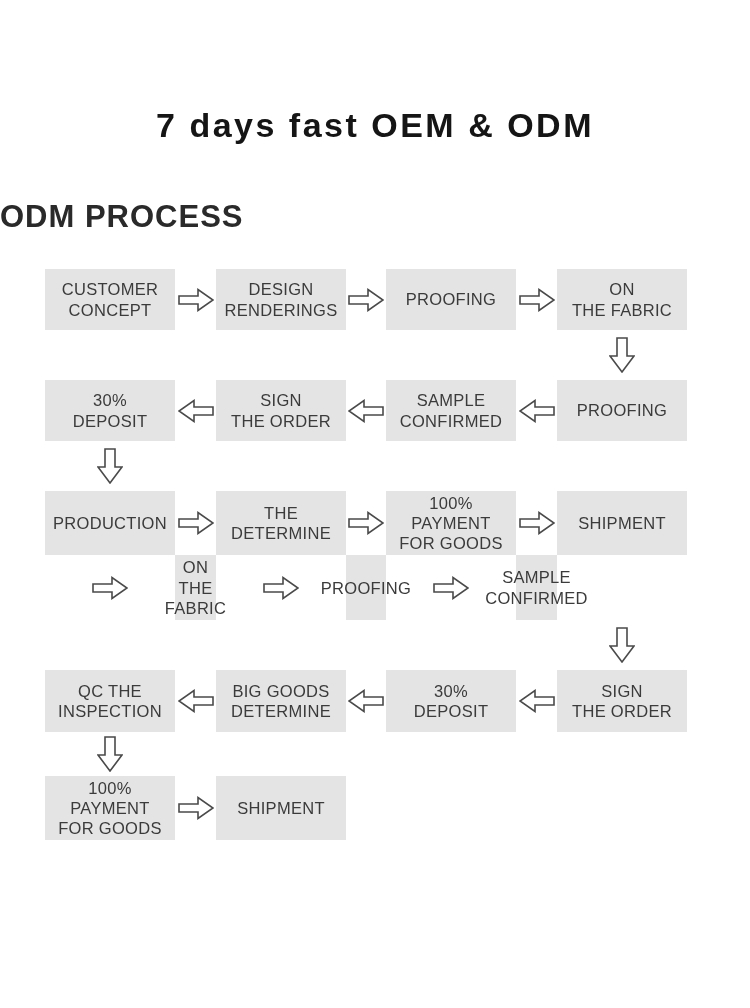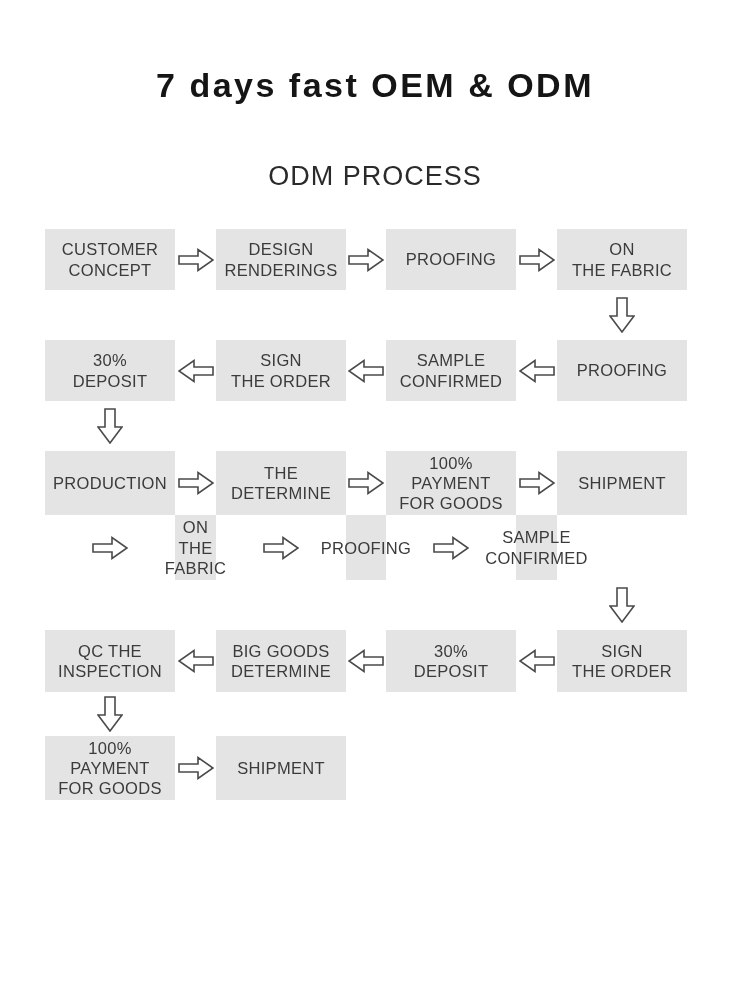--- a/index.html
+++ b/index.html
@@ -13,33 +13,32 @@
   }
   *{box-sizing:border-box;margin:0;padding:0;}
   html,body{background:#fff;}
   body{
     width:750px;height:1008px;
     font-family:"Liberation Sans","DejaVu Sans",sans-serif;
     background:var(--page-bg);
     overflow:hidden;
     position:relative;
   }
-  .page{padding-top:64px;}
+  .page{padding-top:64px;margin-top:40px;}
   .main-title{
     text-align:center;
     font-size:34px;
     font-weight:700;
     letter-spacing:2.5px;
     color:var(--title-color);
     line-height:42px;
   }
   .section-heading{
-    text-align:center;
-    font-size:27px;
-    font-weight:400;
+    font-size:31px;
+    font-weight:700;
     letter-spacing:1px;
     color:var(--heading-color);
     line-height:37px;
   }
   .heading-odm{margin-top:52px;margin-bottom:34px;}
   .heading-oem{margin-top:66px;margin-bottom:42px;}
   .flow-row,.connector-row{
     display:grid;
     grid-template-columns:130px 41px 130px 40px 130px 41px 130px;
     margin-left:45px;

